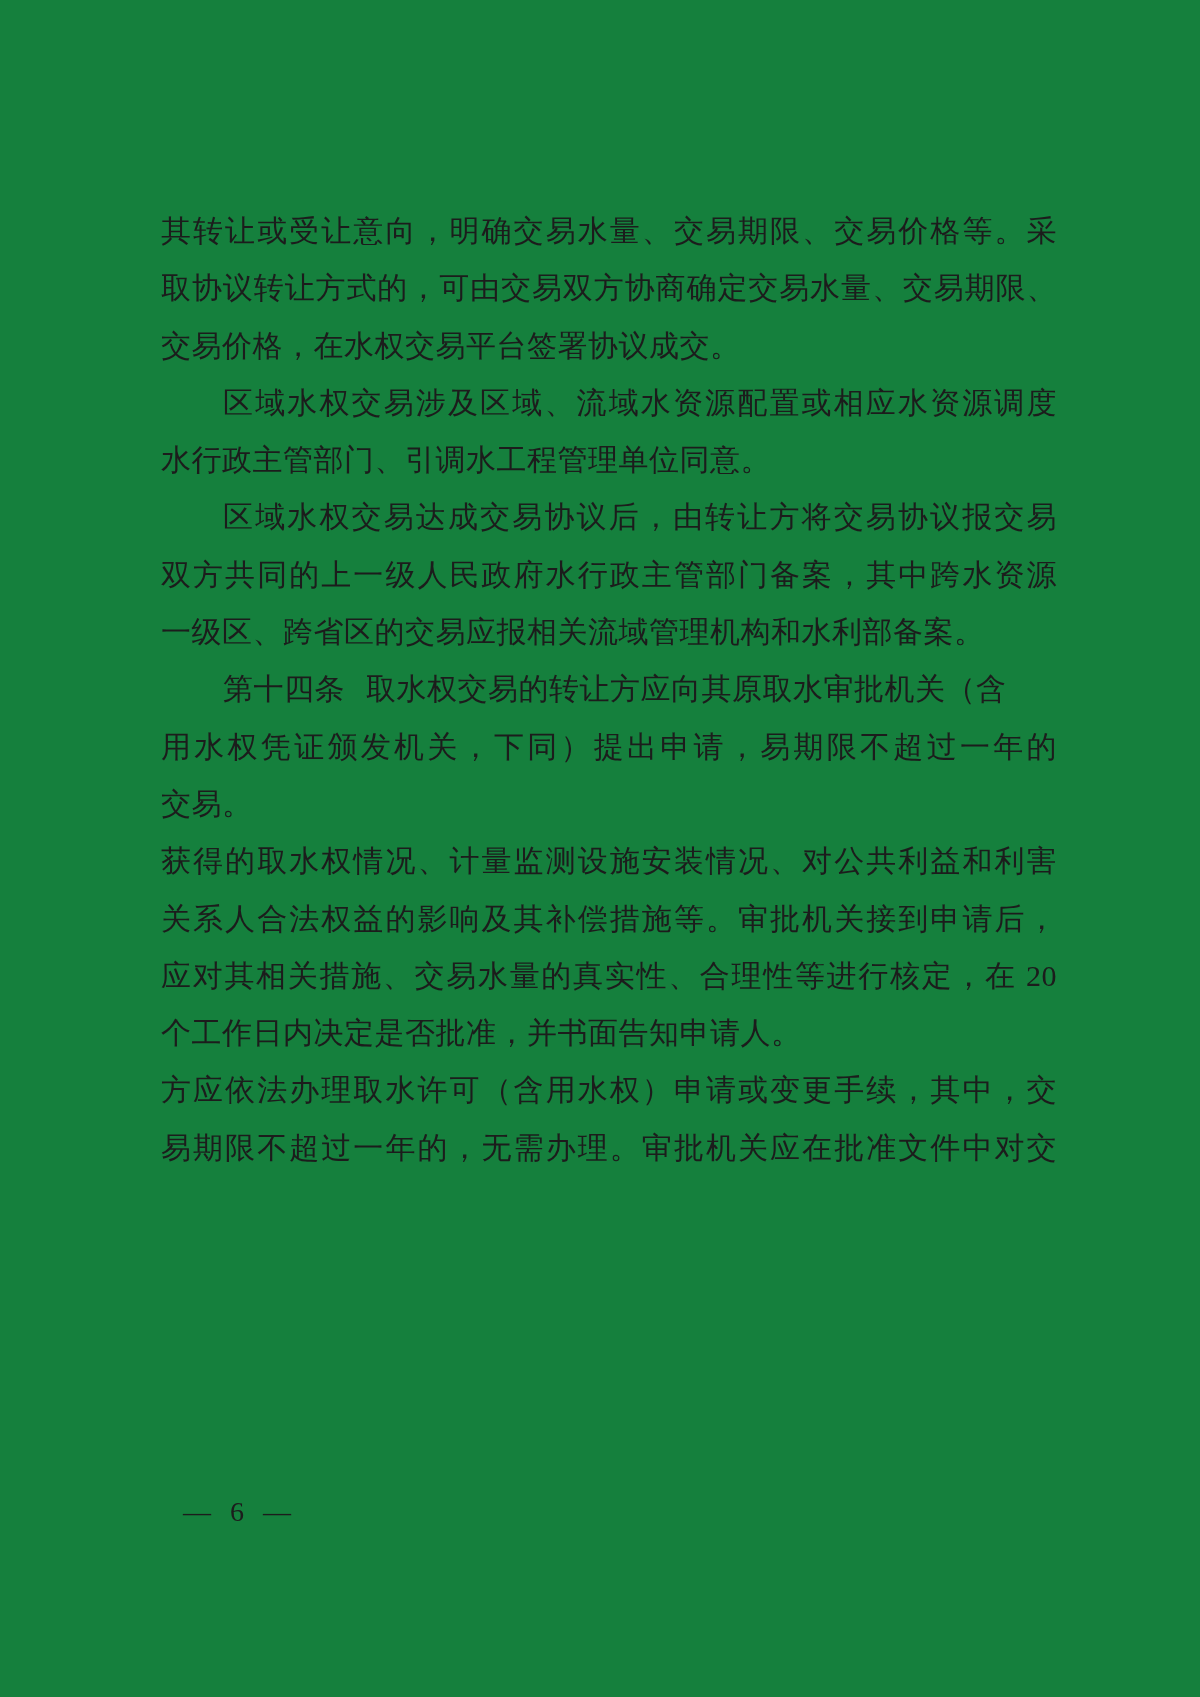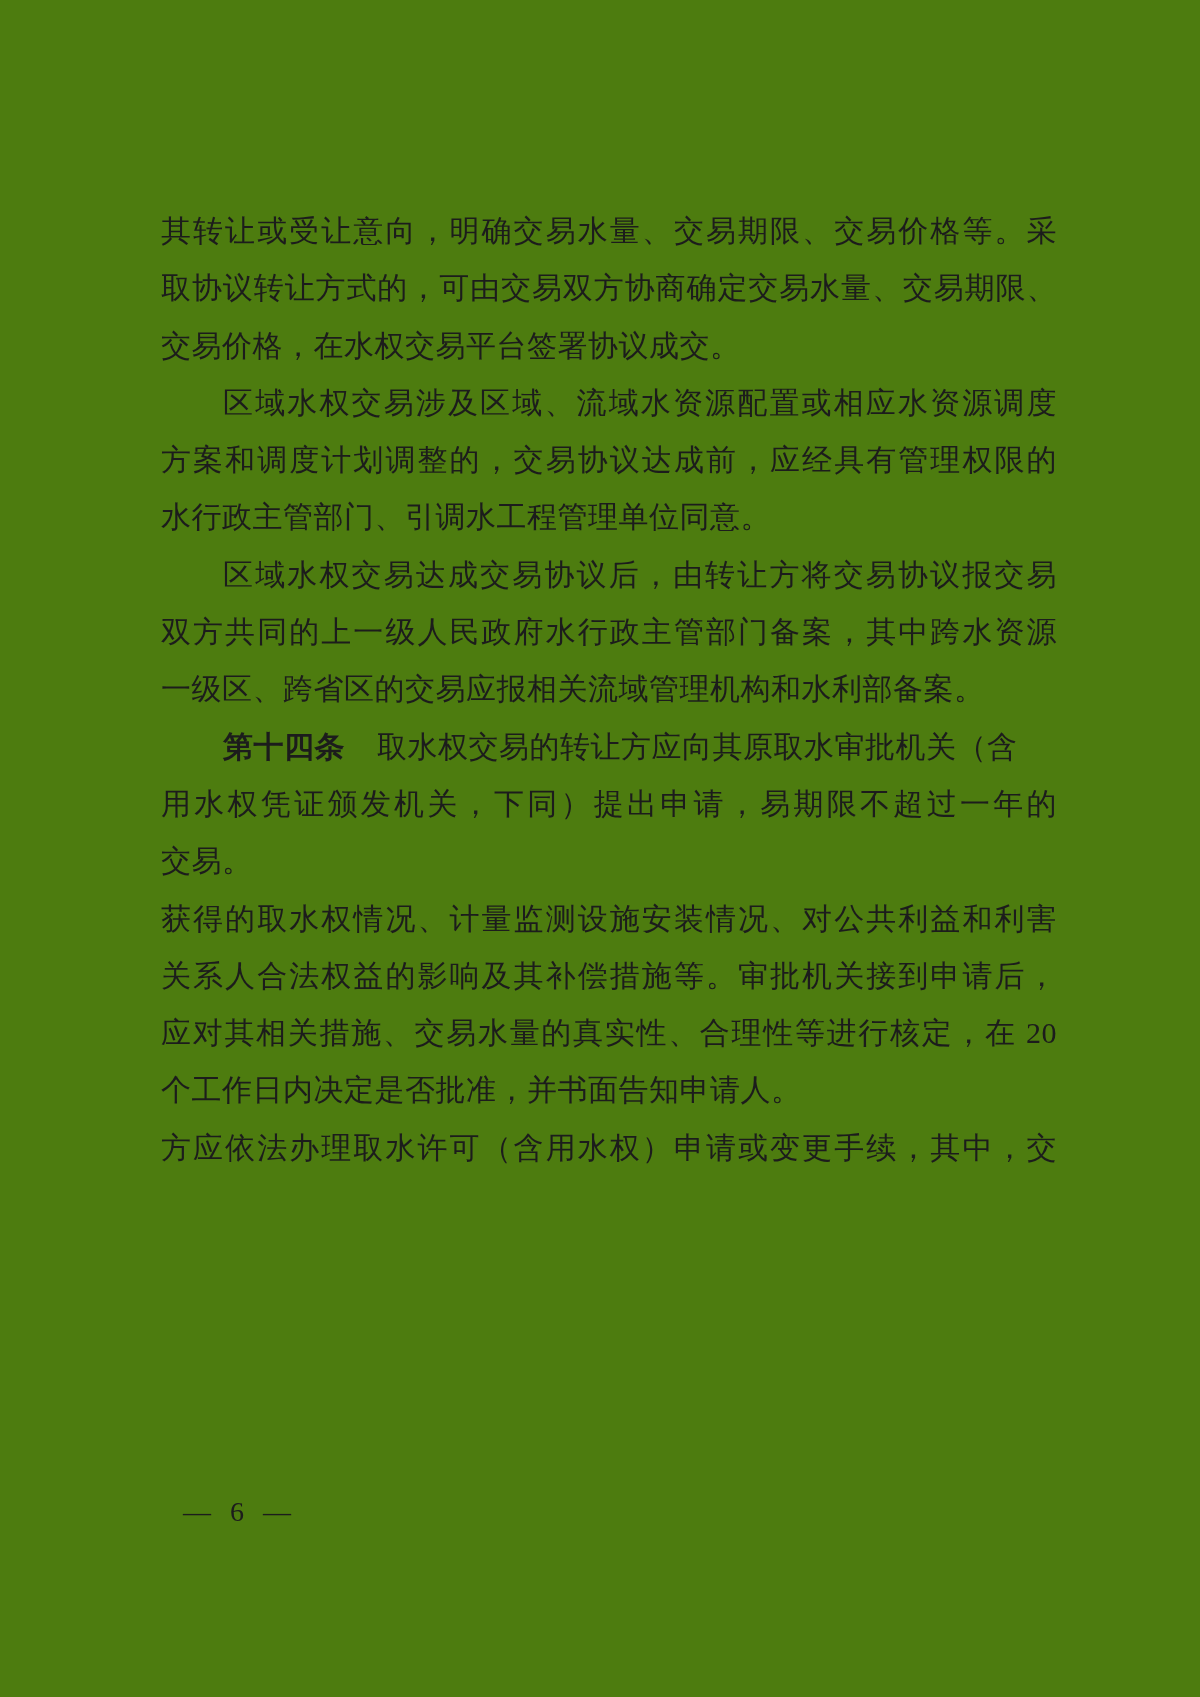--- a/index.html
+++ b/index.html
@@ -10,21 +10,21 @@
     width: 1200px;
     height: 1697px;
     background: #ffffff;
     font-family: "Liberation Serif", "DejaVu Serif", serif;
     color: #1c1c1c;
   }
   .page {
     position: relative;
     width: 1200px;
     height: 1697px;
-    background: #4d7c0f;
+    background: #15803d;
     overflow: hidden;
   }
   .text-block {
     position: absolute;
     left: 161px;
     top: 202px;
     width: 896px;
   }
   .line {
     font-size: 30px;
@@ -34,23 +34,23 @@
     white-space: nowrap;
   }
   .line.indent {
     padding-left: 62px;
   }
   .line.justify {
     text-align: justify;
     text-align-last: justify;
   }
   .article-term {
-    font-weight: 700;
+    font-weight: 400;
     font-family: "Liberation Sans", "DejaVu Sans", sans-serif;
-    margin-right: 32px;
+    margin-right: 21px;
   }
   .page-num {
     position: absolute;
     left: 183px;
     top: 1496px;
     font-size: 28px;
     letter-spacing: 6px;
     color: #1c1c1c;
   }
 </style>
@@ -58,35 +58,35 @@
 <body>
 
 <div class="page">
 
   <div class="text-block">
 
     <div class="line justify">其转让或受让意向，明确交易水量、交易期限、交易价格等。采</div>
     <div class="line justify">取协议转让方式的，可由交易双方协商确定交易水量、交易期限、</div>
     <div class="line">交易价格，在水权交易平台签署协议成交。</div>
     <div class="line indent justify">区域水权交易涉及区域、流域水资源配置或相应水资源调度</div>
-    <div class="line justify">方案和调度计划调整的，交易协议达成前，应经具有管理权限的</div>
     <div class="line">水行政主管部门、引调水工程管理单位同意。</div>
     <div class="line indent justify">区域水权交易达成交易协议后，由转让方将交易协议报交易</div>
     <div class="line justify">双方共同的上一级人民政府水行政主管部门备案，其中跨水资源</div>
     <div class="line">一级区、跨省区的交易应报相关流域管理机构和水利部备案。</div>
 
     <div class="line indent">
       <span class="article-term">第十四条</span><span>取水权交易的转让方应向其原取水审批机关（含</span>
     </div>
 
     <div class="line justify">用水权凭证颁发机关，下同）提出申请，易期限不超过一年的</div>
     <div class="line">交易。</div>
     <div class="line justify">获得的取水权情况、计量监测设施安装情况、对公共利益和利害</div>
     <div class="line justify">关系人合法权益的影响及其补偿措施等。审批机关接到申请后，</div>
     <div class="line justify">应对其相关措施、交易水量的真实性、合理性等进行核定，在 20</div>
     <div class="line">个工作日内决定是否批准，并书面告知申请人。</div>
     <div class="line justify">方应依法办理取水许可（含用水权）申请或变更手续，其中，交</div>
+    <div class="line justify">易期限不超过一年的，无需办理。审批机关应在批准文件中对交</div>
 
   </div>
 
   <div class="page-num">— 6 —</div>
 
 </div>
 
 </body></html>

